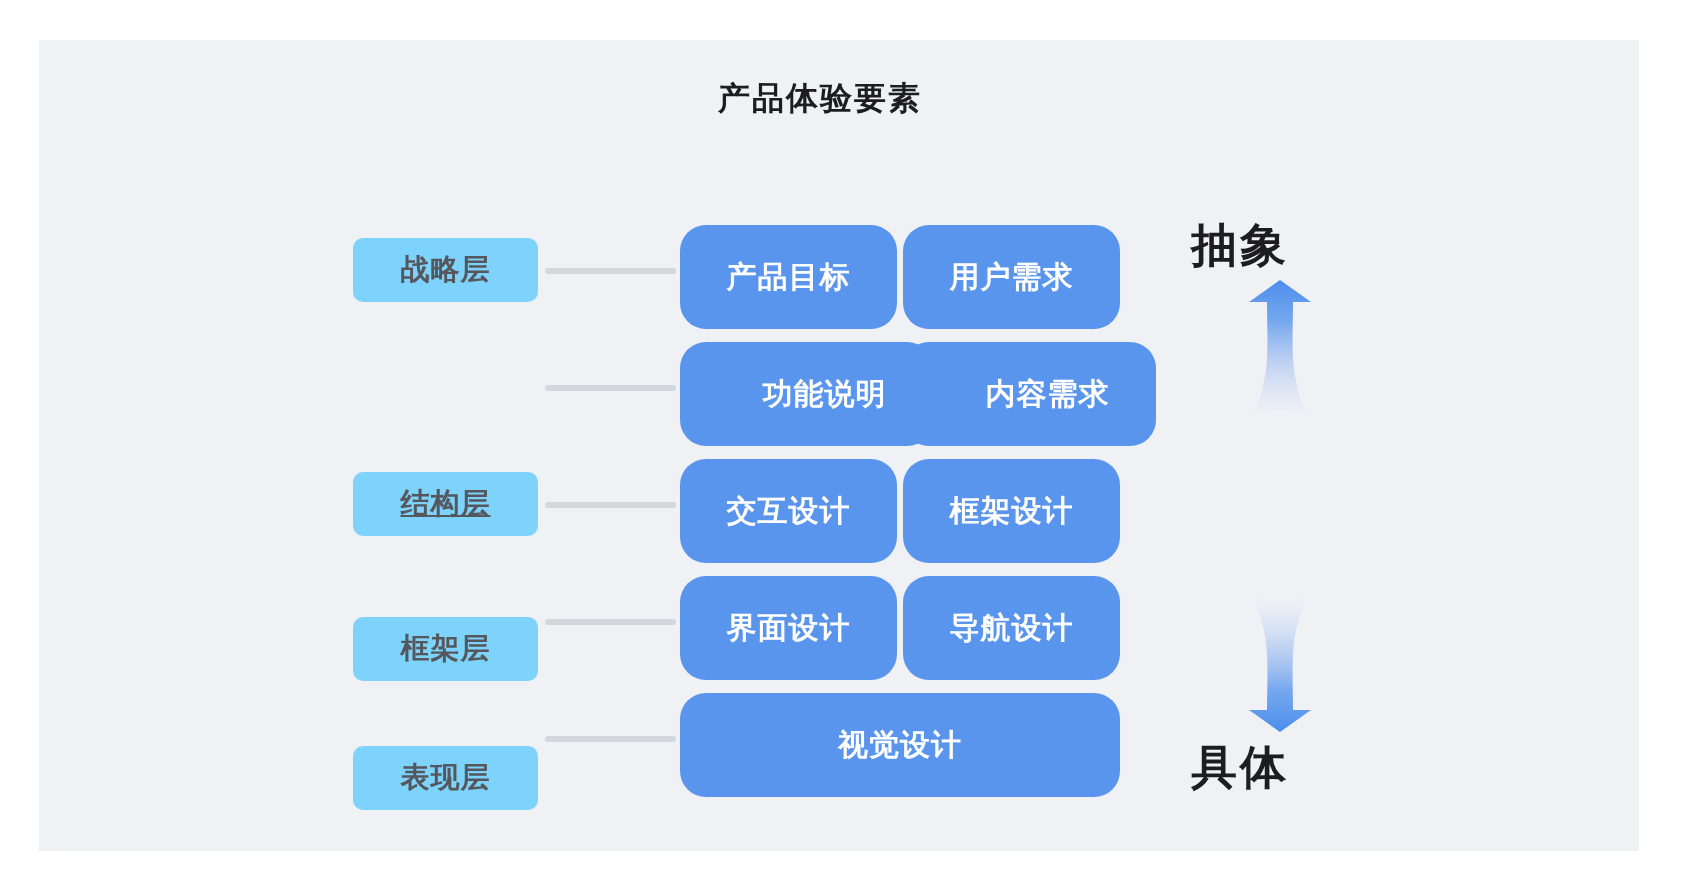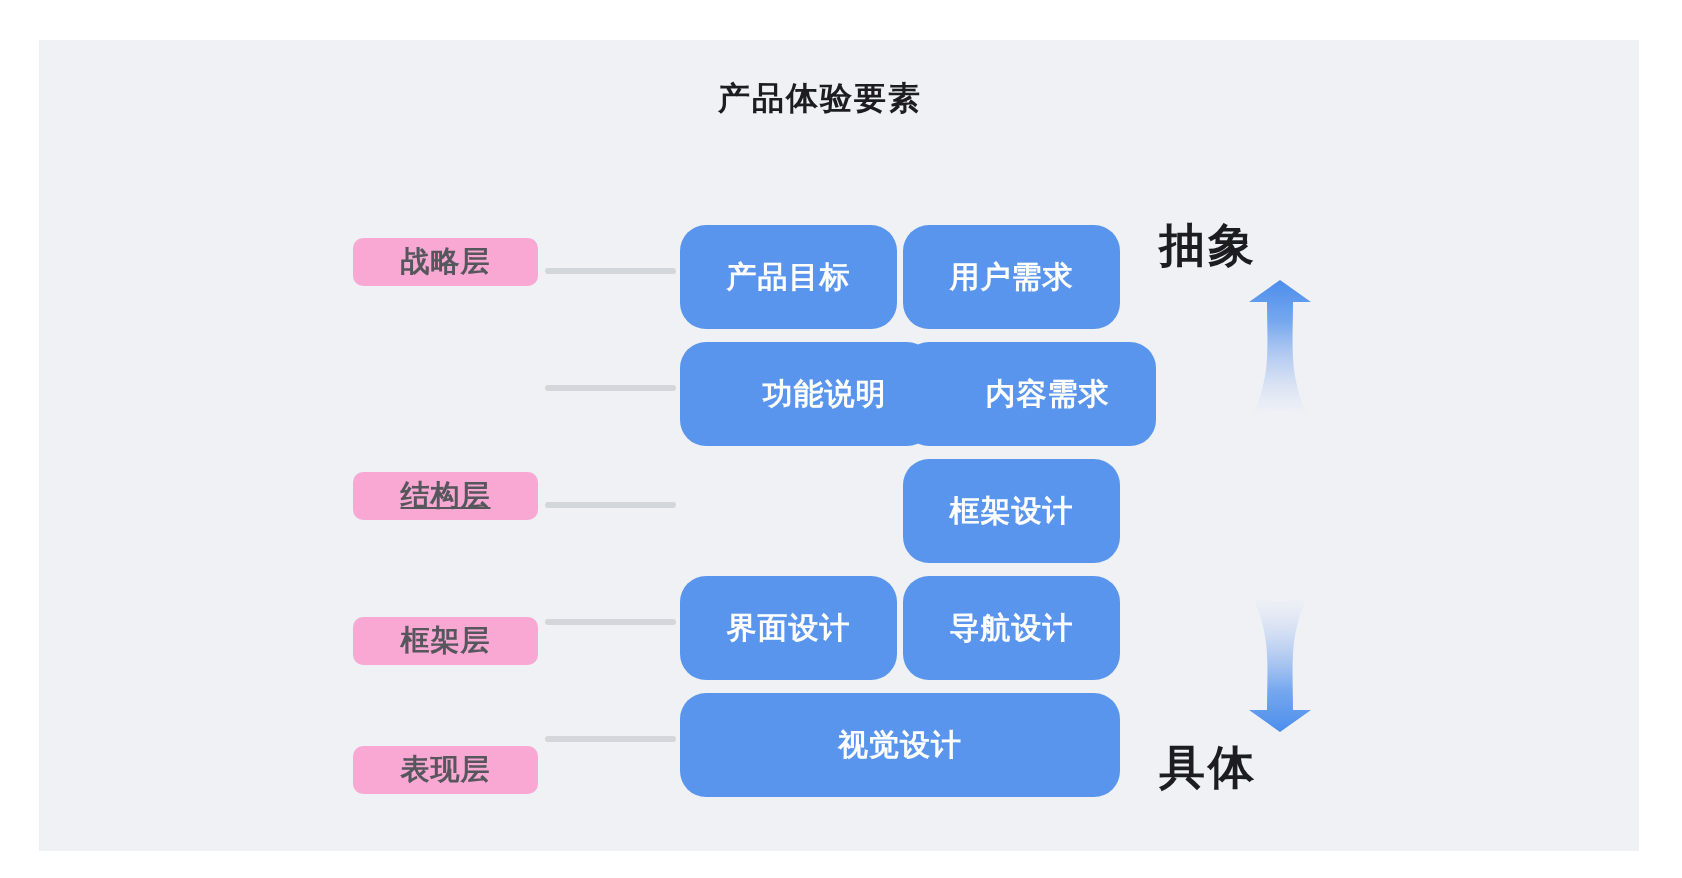--- a/index.html
+++ b/index.html
@@ -40,22 +40,22 @@
     line-height: 1.0;
     font-weight: 700;
     letter-spacing: 0.5px;
     color: #a7a9ae;
     white-space: nowrap;
   }
   .layer-box {
     position: absolute;
     left: 314px;
     width: 185px;
-    height: 48px;
-    background: #f9a8d4;
+    height: 64px;
+    background: #7dd3fc;
     border-radius: 10px;
     display: flex;
     align-items: center;
     justify-content: center;
     font-size: 29px;
     font-weight: 600;
     letter-spacing: 1px;
     color: #55575c;
   }
   .connector {
@@ -85,21 +85,21 @@
 
   
   .lb0 { top: 198px; } .cn0 { top: 228px; } .it0 { top: 185px; }
   .lb1 { top: 315px; } .cn1 { top: 345px; } .it1 { top: 302px; padding-left: 36px; }
   .lb2 { top: 432px; text-decoration: underline; } .cn2 { top: 462px; } .it2 { top: 419px; }
   .lb3 { top: 549px; margin-top: 28px; } .cn3 { top: 579px; } .it3 { top: 536px; }
   .lb4 { top: 706px; } .cn4 { top: 696px; } .it4 { top: 653px; }
 
   .axis-label {
     position: absolute;
-    left: 1169px;
+    left: 1201px;
     transform: translateX(-50%);
     font-size: 46px;
     line-height: 1.0;
     font-weight: 700;
     letter-spacing: 3px;
     color: #1d1d1f;
     white-space: nowrap;
   }
   .axis-top { top: 182px; }
   .axis-bottom { top: 704px; }
@@ -123,20 +123,21 @@
   <div class="connector cn0"></div>
   <div class="item-box col1 it0">产品目标</div>
   <div class="item-box col2 it0">用户需求</div>
 
   <div class="connector cn1"></div>
   <div class="item-box col1 it1">功能说明</div>
   <div class="item-box col2 it1">内容需求</div>
 
   <div class="layer-box lb2">结构层</div>
   <div class="connector cn2"></div>
+  <div class="item-box col1 it2">交互设计</div>
   <div class="item-box col2 it2">框架设计</div>
 
   <div class="layer-box lb3">框架层</div>
   <div class="connector cn3"></div>
   <div class="item-box col1 it3">界面设计</div>
   <div class="item-box col2 it3">导航设计</div>
 
   <div class="layer-box lb4">表现层</div>
   <div class="connector cn4"></div>
   <div class="item-box wide it4">视觉设计</div>

